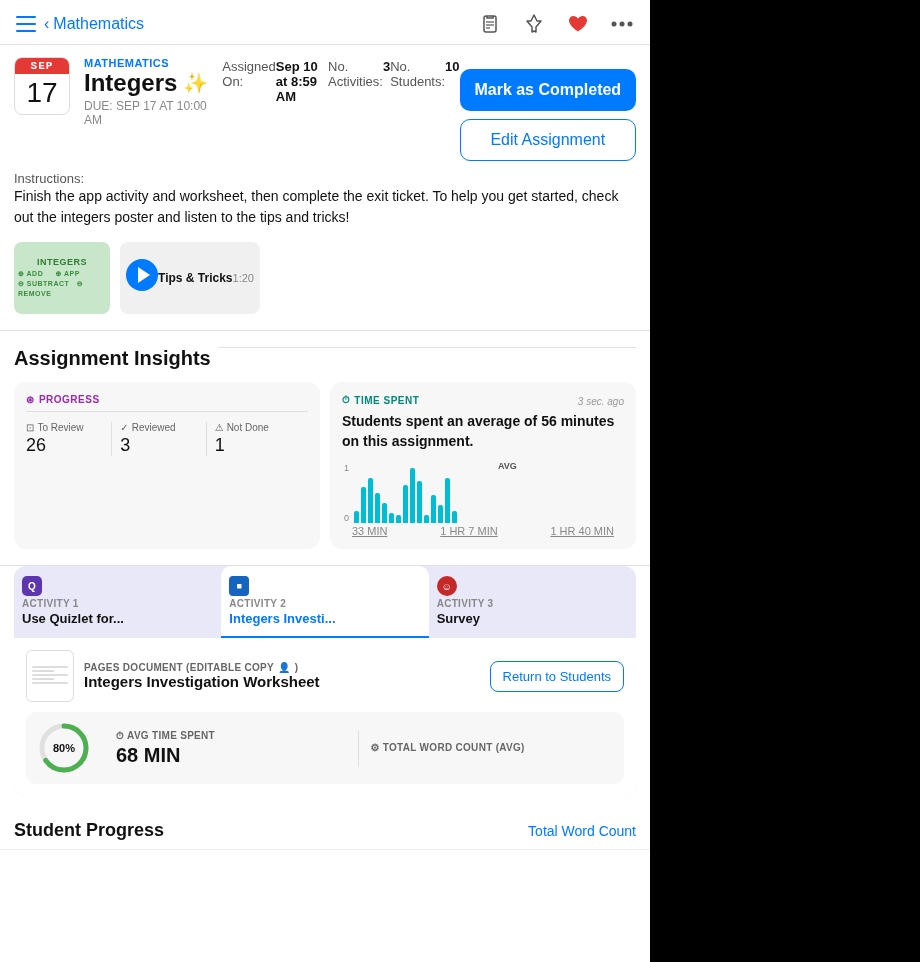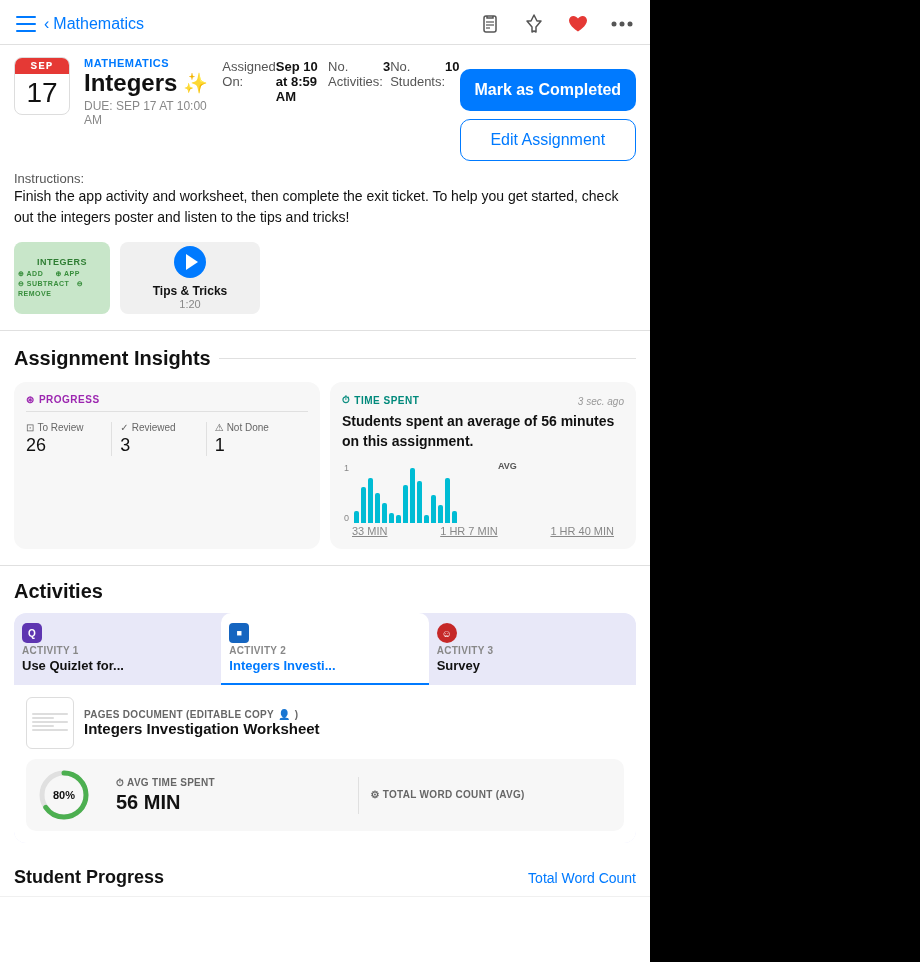--- a/index.html
+++ b/index.html
@@ -176,21 +176,21 @@
       font-size: 8px; font-weight: 700; color: #2e7d32;
       letter-spacing: 0.5px;
       padding: 4px;
     }
     .poster-title { font-size: 9px; font-weight: 900; text-transform: uppercase; }
     .poster-rows { font-size: 7px; margin-top: 2px; color: #388e3c; line-height: 1.4; }
     .media-video {
       width: 140px; height: 72px;
       background: #f0f0f0;
       border-radius: 8px;
-      display: flex; flex-direction: column;
+      display: flex; flex-direction: row;
       align-items: center; justify-content: center;
       cursor: pointer; position: relative;
       overflow: hidden;
     }
     .play-btn {
       width: 32px; height: 32px;
       background: #007AFF;
       border-radius: 50%;
       display: flex; align-items: center; justify-content: center;
       margin-bottom: 6px;
@@ -208,21 +208,21 @@
     .video-duration {
       font-size: 11px; color: #888;
     }
     
     .divider { height: 1px; background: #e0e0e0; margin: 0 0 0 0; }
     
     .section-header {
       font-size: 20px; font-weight: 700;
       padding: 16px 14px 12px;
       color: #111;
-      display: flex; align-items: center; gap: 8px;
+      display: flex; gap: 8px;
     }
     .section-header::after {
       content: '';
       flex: 1;
       height: 1px;
       background: #e0e0e0;
     }
     .insights-grid {
       display: flex;
       gap: 10px;
@@ -576,23 +576,20 @@
           <span>33 MIN</span>
           <span>1 HR 7 MIN</span>
           <span>1 HR 40 MIN</span>
         </div>
       </div>
     </div>
   </div>
 
   <div class="divider"></div>
 
-  <div style="padding: 14px 14px 0;">
-    <div style="font-size:20px;font-weight:700;color:#111;margin-bottom:10px;">Activities</div>
-  </div>
 
   <div class="activities-card" style="margin:0 14px 12px;">
 
     <div style="display:flex;background:#e8e8f8;border-radius:12px 12px 0 0;">
       <div class="activity-tab" style="border-bottom:2px solid transparent;">
         <div style="display:flex;align-items:center;gap:5px;">
           <div style="width:20px;height:20px;background:#5E35B1;border-radius:5px;display:flex;align-items:center;justify-content:center;">
             <span style="color:#fff;font-size:10px;font-weight:700;">Q</span>
           </div>
         </div>
@@ -631,36 +628,37 @@
           </div>
         </div>
         <div class="doc-info">
           <div class="doc-type-label">
             <span>PAGES DOCUMENT (EDITABLE COPY</span>
             <span>👤</span>
             <span>)</span>
           </div>
           <div class="doc-name">Integers Investigation Worksheet</div>
         </div>
+        <button class="btn-return">Return to Students</button>
       </div>
 
       <div style="display:flex;align-items:center;background:#f7f7f7;border-radius:10px;padding:10px 12px;">
         <div style="position:relative;width:52px;height:52px;flex-shrink:0;margin-right:14px;">
           <svg width="52" height="52" viewBox="0 0 52 52">
             <circle class="circle-bg" cx="26" cy="26" r="22"></circle>
             <circle class="circle-fg" cx="26" cy="26" r="22"></circle>
           </svg>
           <span style="position:absolute;top:50%;left:50%;transform:translate(-50%,-50%);font-size:11px;font-weight:700;color:#111;">80%</span>
         </div>
         <div class="doc-stat-item">
           <div class="doc-stat-label">
             <span>⏱</span>
             <span>AVG TIME SPENT</span>
           </div>
-          <div class="doc-stat-value">56 MIN</div>
+          <div class="doc-stat-value">68 MIN</div>
         </div>
         <div class="doc-stat-item">
           <div class="doc-stat-label">
             <span>⚙</span>
             <span>TOTAL WORD COUNT (AVG)</span>
           </div>
         </div>
       </div>
     </div>
   </div>

